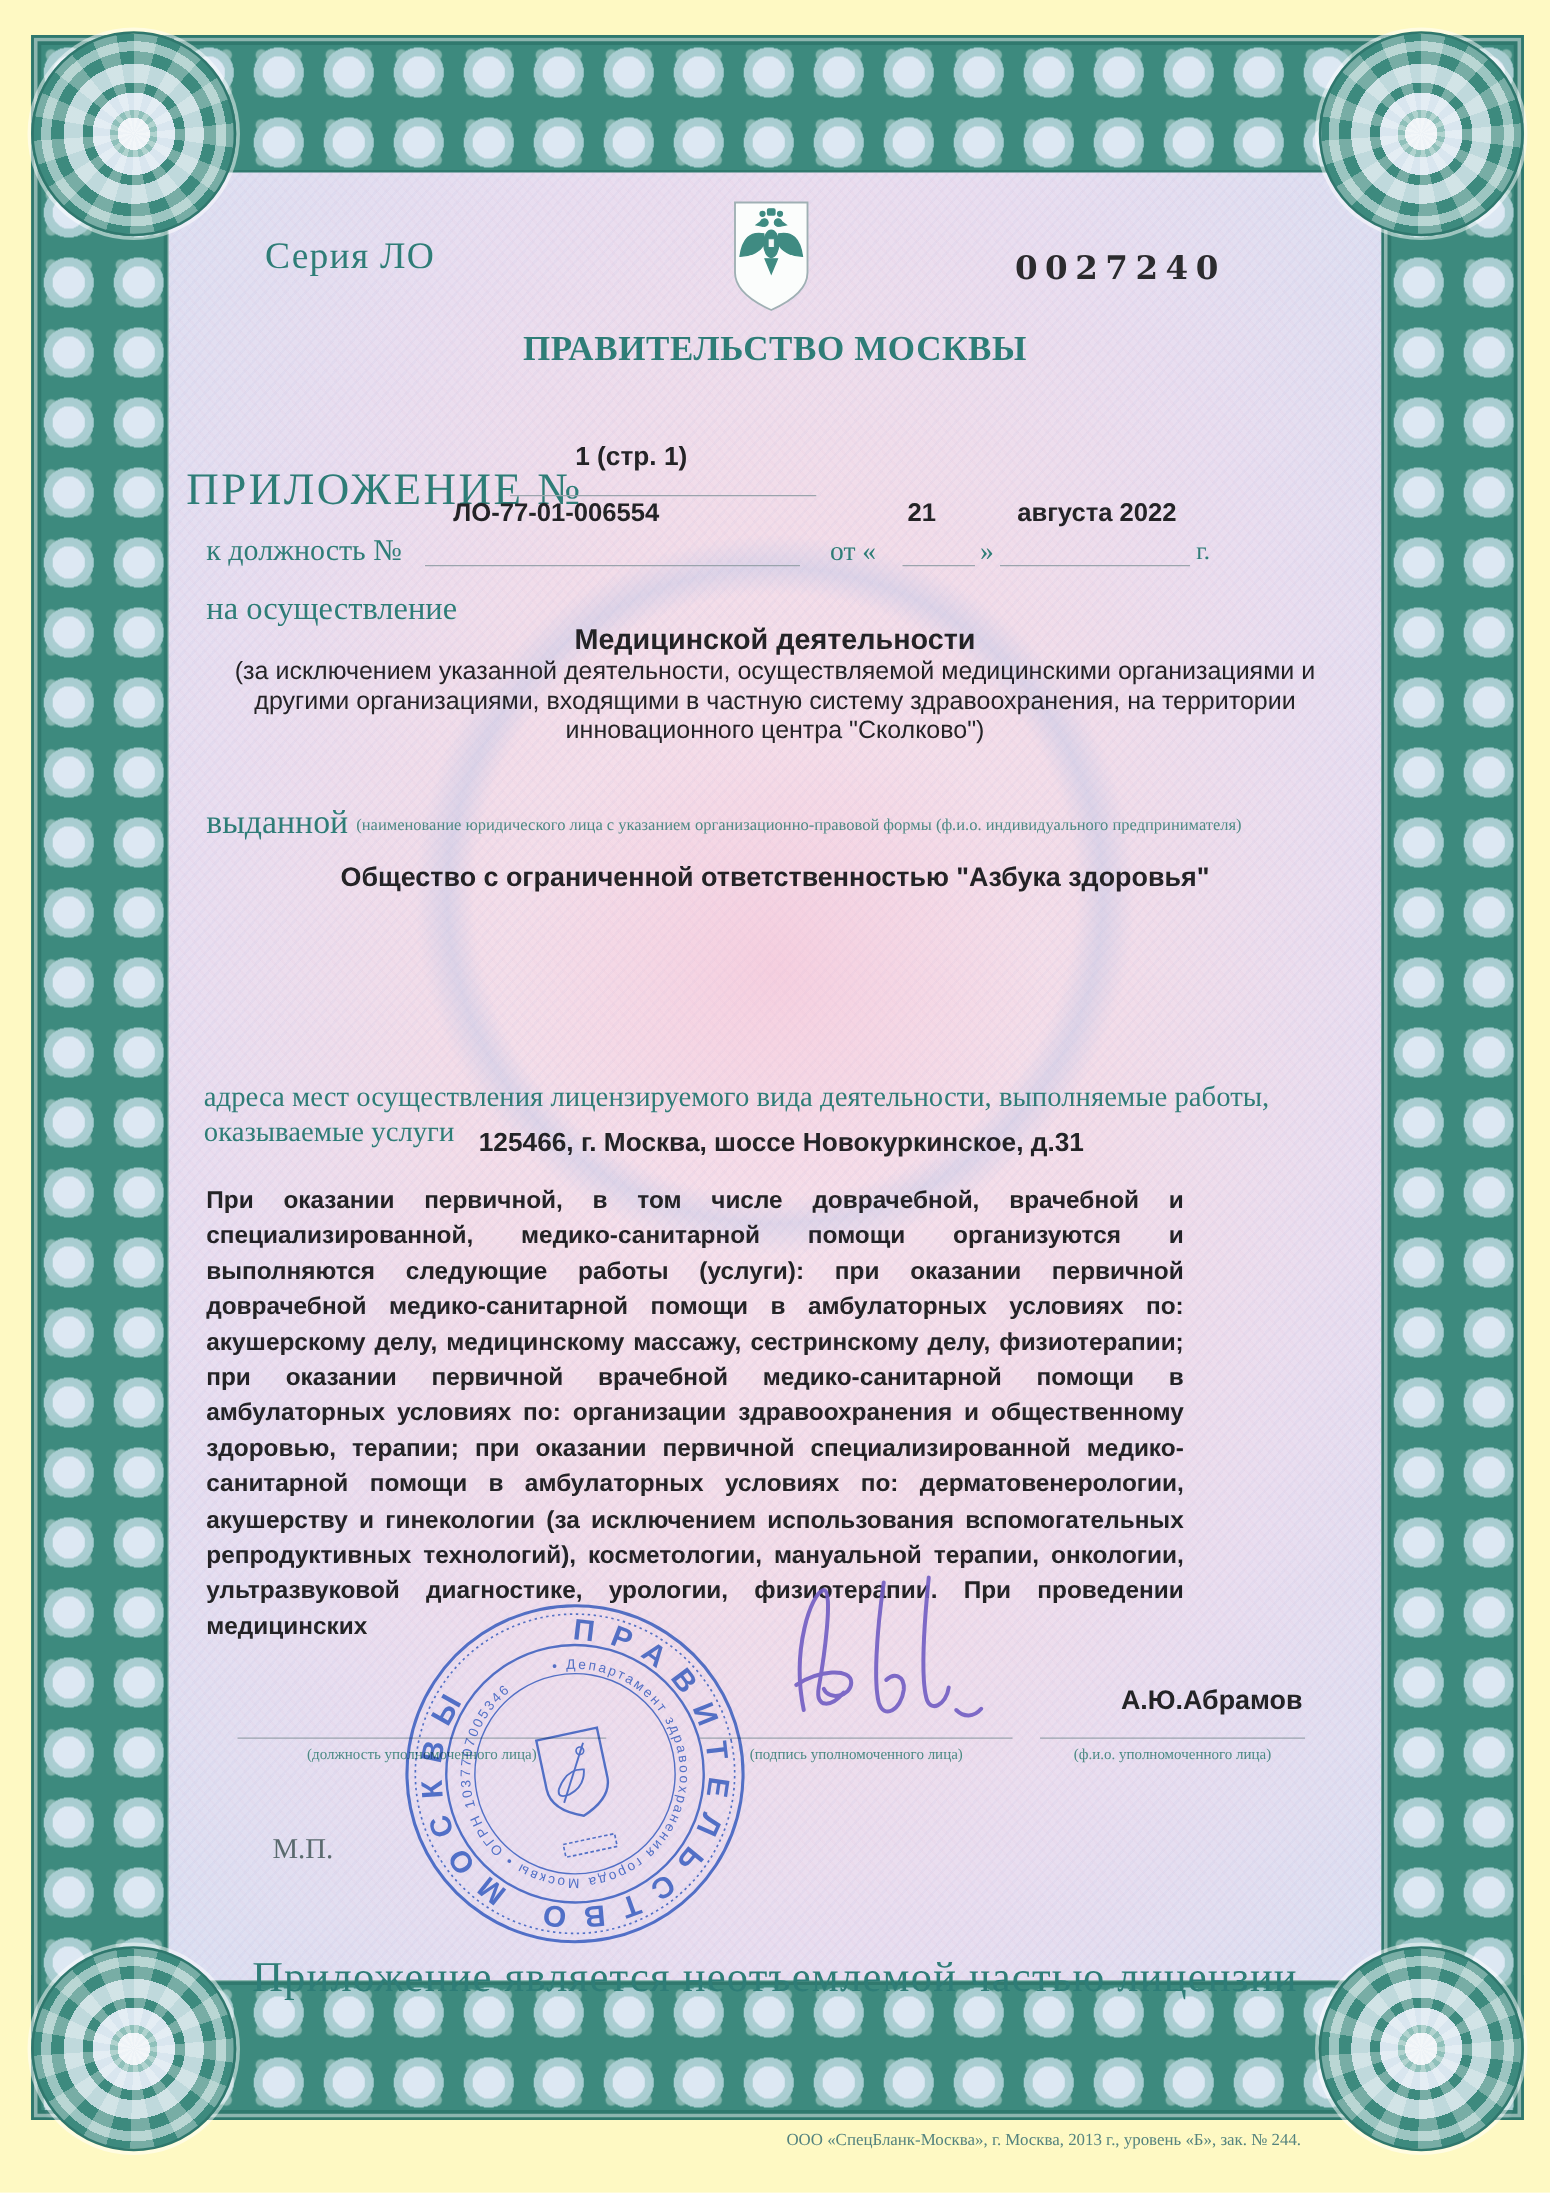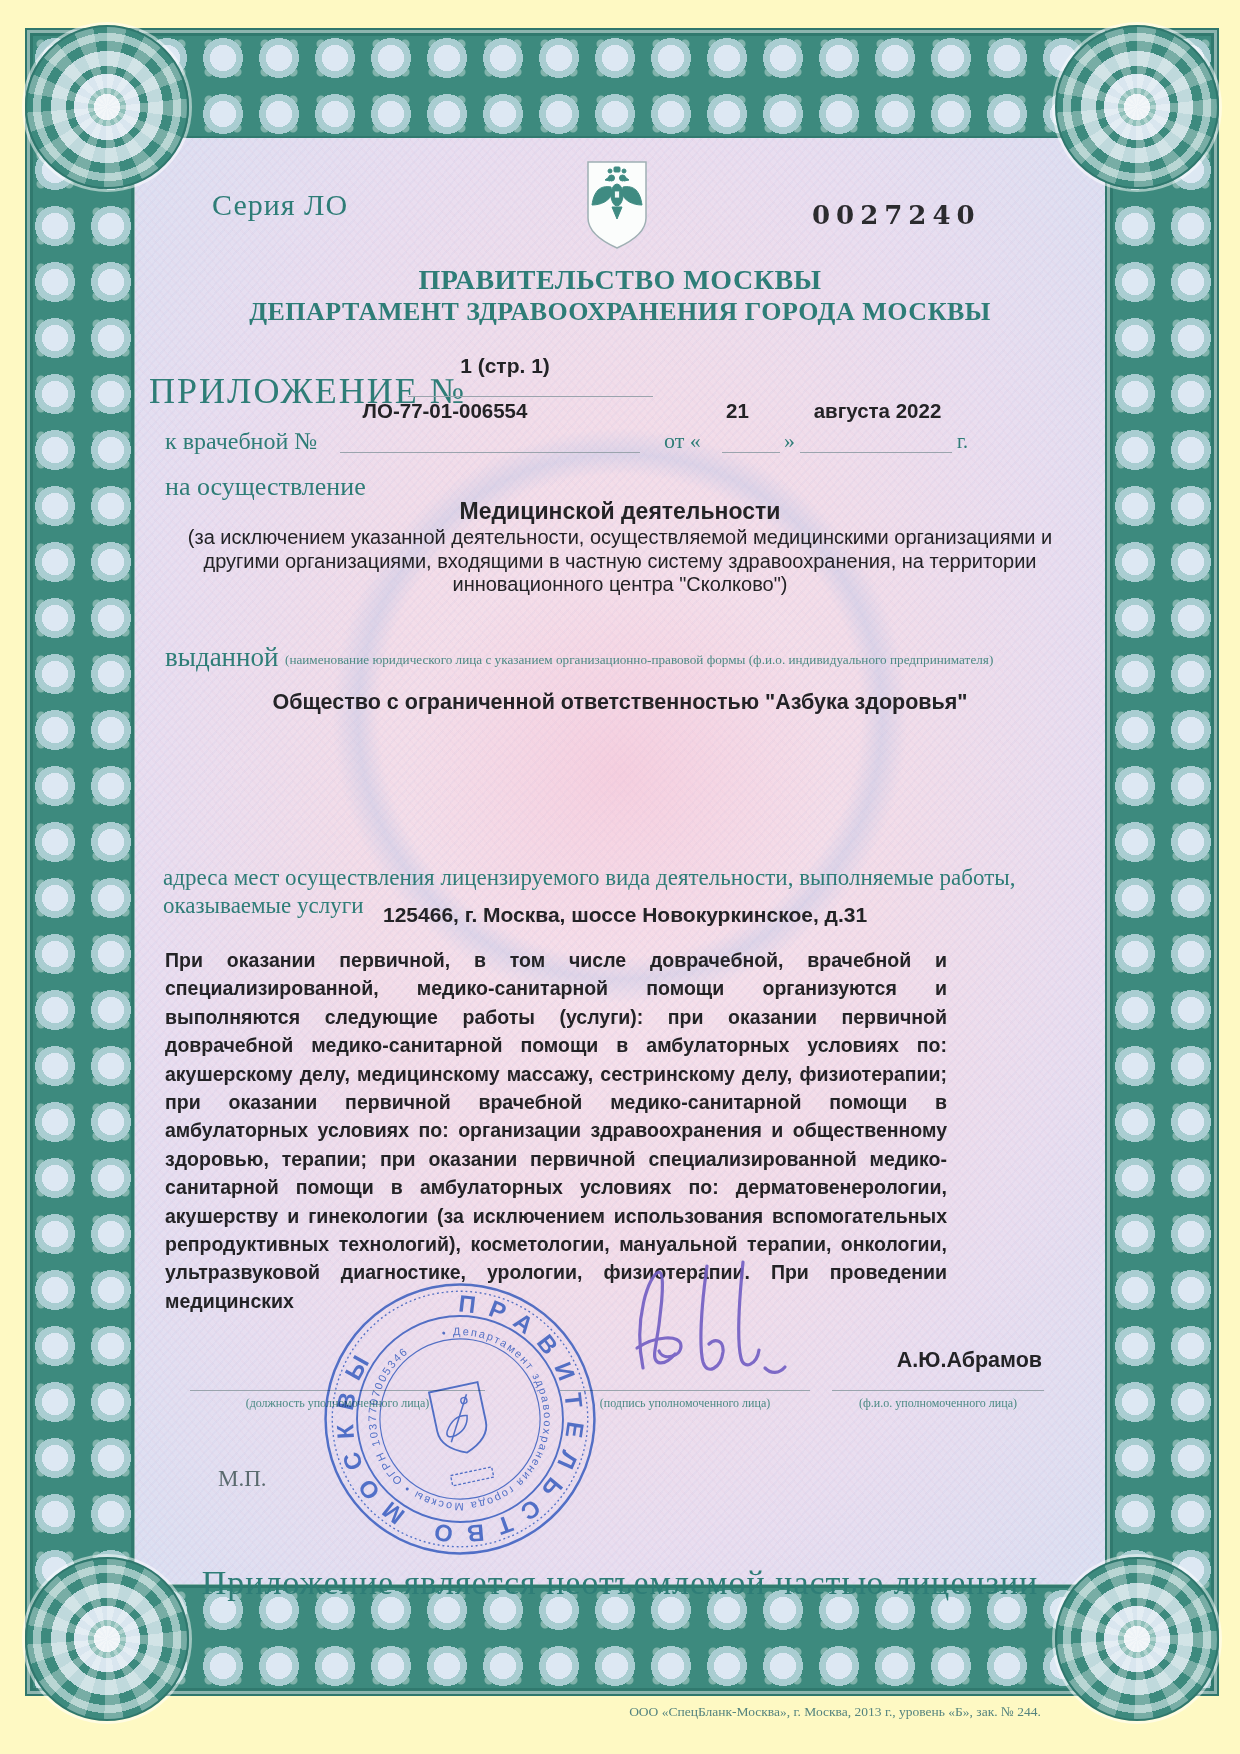--- a/index.html
+++ b/index.html
@@ -93,31 +93,30 @@
         <path d="M38,27 C49,25 55,31 57,45 C48,45 40,41 37,34 Z"></path>
         <path d="M27,47 h10 l-5,12 z"></path>
         <rect x="29.5" y="31" width="5" height="7" fill="#f2f7f6" stroke-width="0.8"></rect>
       </g>
     </svg>
   </div>
 
   <div class="abs nowrap" style="left:812px;top:200px;font-family:'DejaVu Serif',serif;font-weight:bold;font-size:26px;letter-spacing:6px;color:#2b2b2e;">0027240</div>
 
   <div class="abs serif-teal center nowrap" style="left:140px;top:264px;width:960px;font-size:28px;font-weight:bold;letter-spacing:.5px;">ПРАВИТЕЛЬСТВО МОСКВЫ</div>
-  <div class="abs serif-teal center nowrap" style="left:140px;top:297px;width:960px;font-size:26px;font-weight:bold;letter-spacing:.5px;">ДЕПАРТАМЕНТ ЗДРАВООХРАНЕНИЯ ГОРОДА МОСКВЫ</div>
 
   <div class="abs bold-ink center nowrap" style="left:410px;top:354px;width:190px;font-size:21px;">1 (стр. 1)</div>
   <div class="abs serif-teal nowrap" style="left:149px;top:370px;font-size:36px;letter-spacing:2px;">ПРИЛОЖЕНИЕ  №</div>
   <div class="abs uline" style="left:408px;top:396px;width:245px;"></div>
 
   <div class="abs bold-ink center nowrap" style="left:340px;top:399px;width:210px;font-size:20.5px;">ЛО-77-01-006554</div>
   <div class="abs bold-ink center nowrap" style="left:700px;top:399px;width:75px;font-size:20.5px;">21</div>
   <div class="abs bold-ink center nowrap" style="left:800px;top:399px;width:155px;font-size:20.5px;">августа 2022</div>
 
-  <div class="abs serif-teal nowrap" style="left:165px;top:428px;font-size:24px;">к врачебной №</div>
+  <div class="abs serif-teal nowrap" style="left:165px;top:428px;font-size:24px;">к должность №</div>
   <div class="abs uline" style="left:340px;top:452px;width:300px;"></div>
   <div class="abs serif-teal nowrap" style="left:664px;top:428px;font-size:22px;">от «</div>
   <div class="abs uline" style="left:722px;top:452px;width:58px;"></div>
   <div class="abs serif-teal nowrap" style="left:784px;top:428px;font-size:22px;">»</div>
   <div class="abs uline" style="left:800px;top:452px;width:152px;"></div>
   <div class="abs serif-teal nowrap" style="left:957px;top:430px;font-size:20px;">г.</div>
 
   <div class="abs serif-teal nowrap" style="left:165px;top:472px;font-size:26px;">на осуществление</div>
   <div class="abs bold-ink center nowrap" style="left:140px;top:498px;width:960px;font-size:23px;">Медицинской деятельности</div>
   <div class="abs center" style="left:170px;top:526px;width:900px;font-size:20px;line-height:23.5px;color:var(--ink);">(за исключением указанной деятельности, осуществляемой медицинскими организациями и другими организациями, входящими в частную систему здравоохранения, на территории инновационного центра "Сколково")</div>

